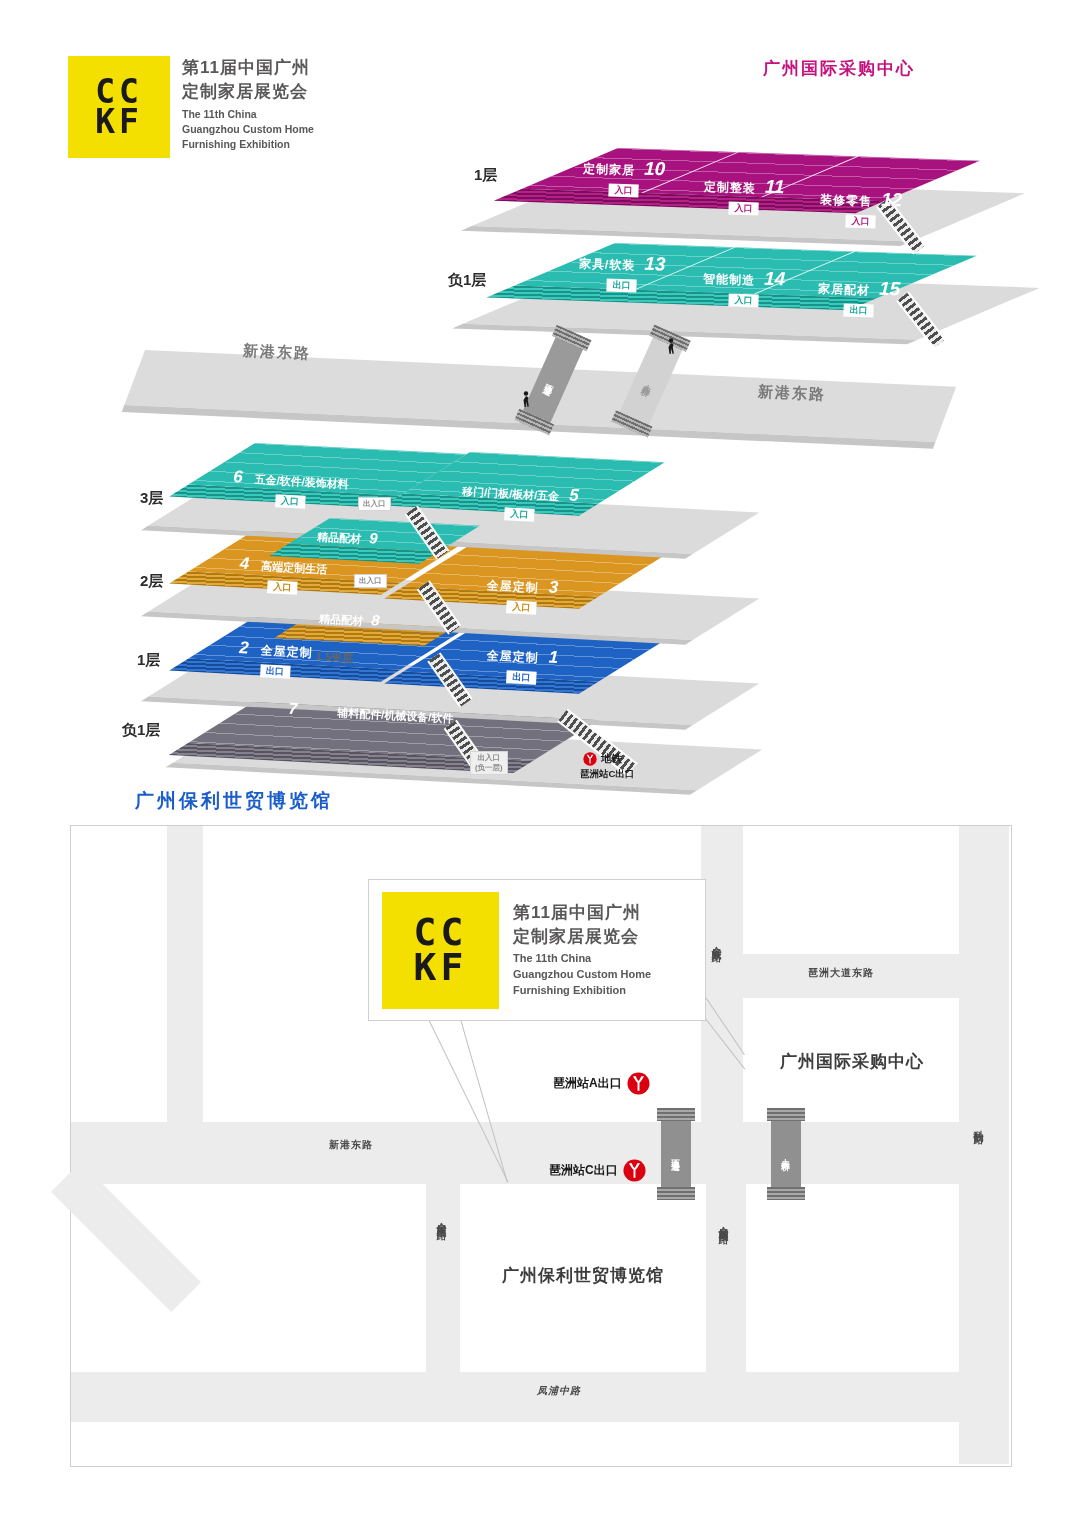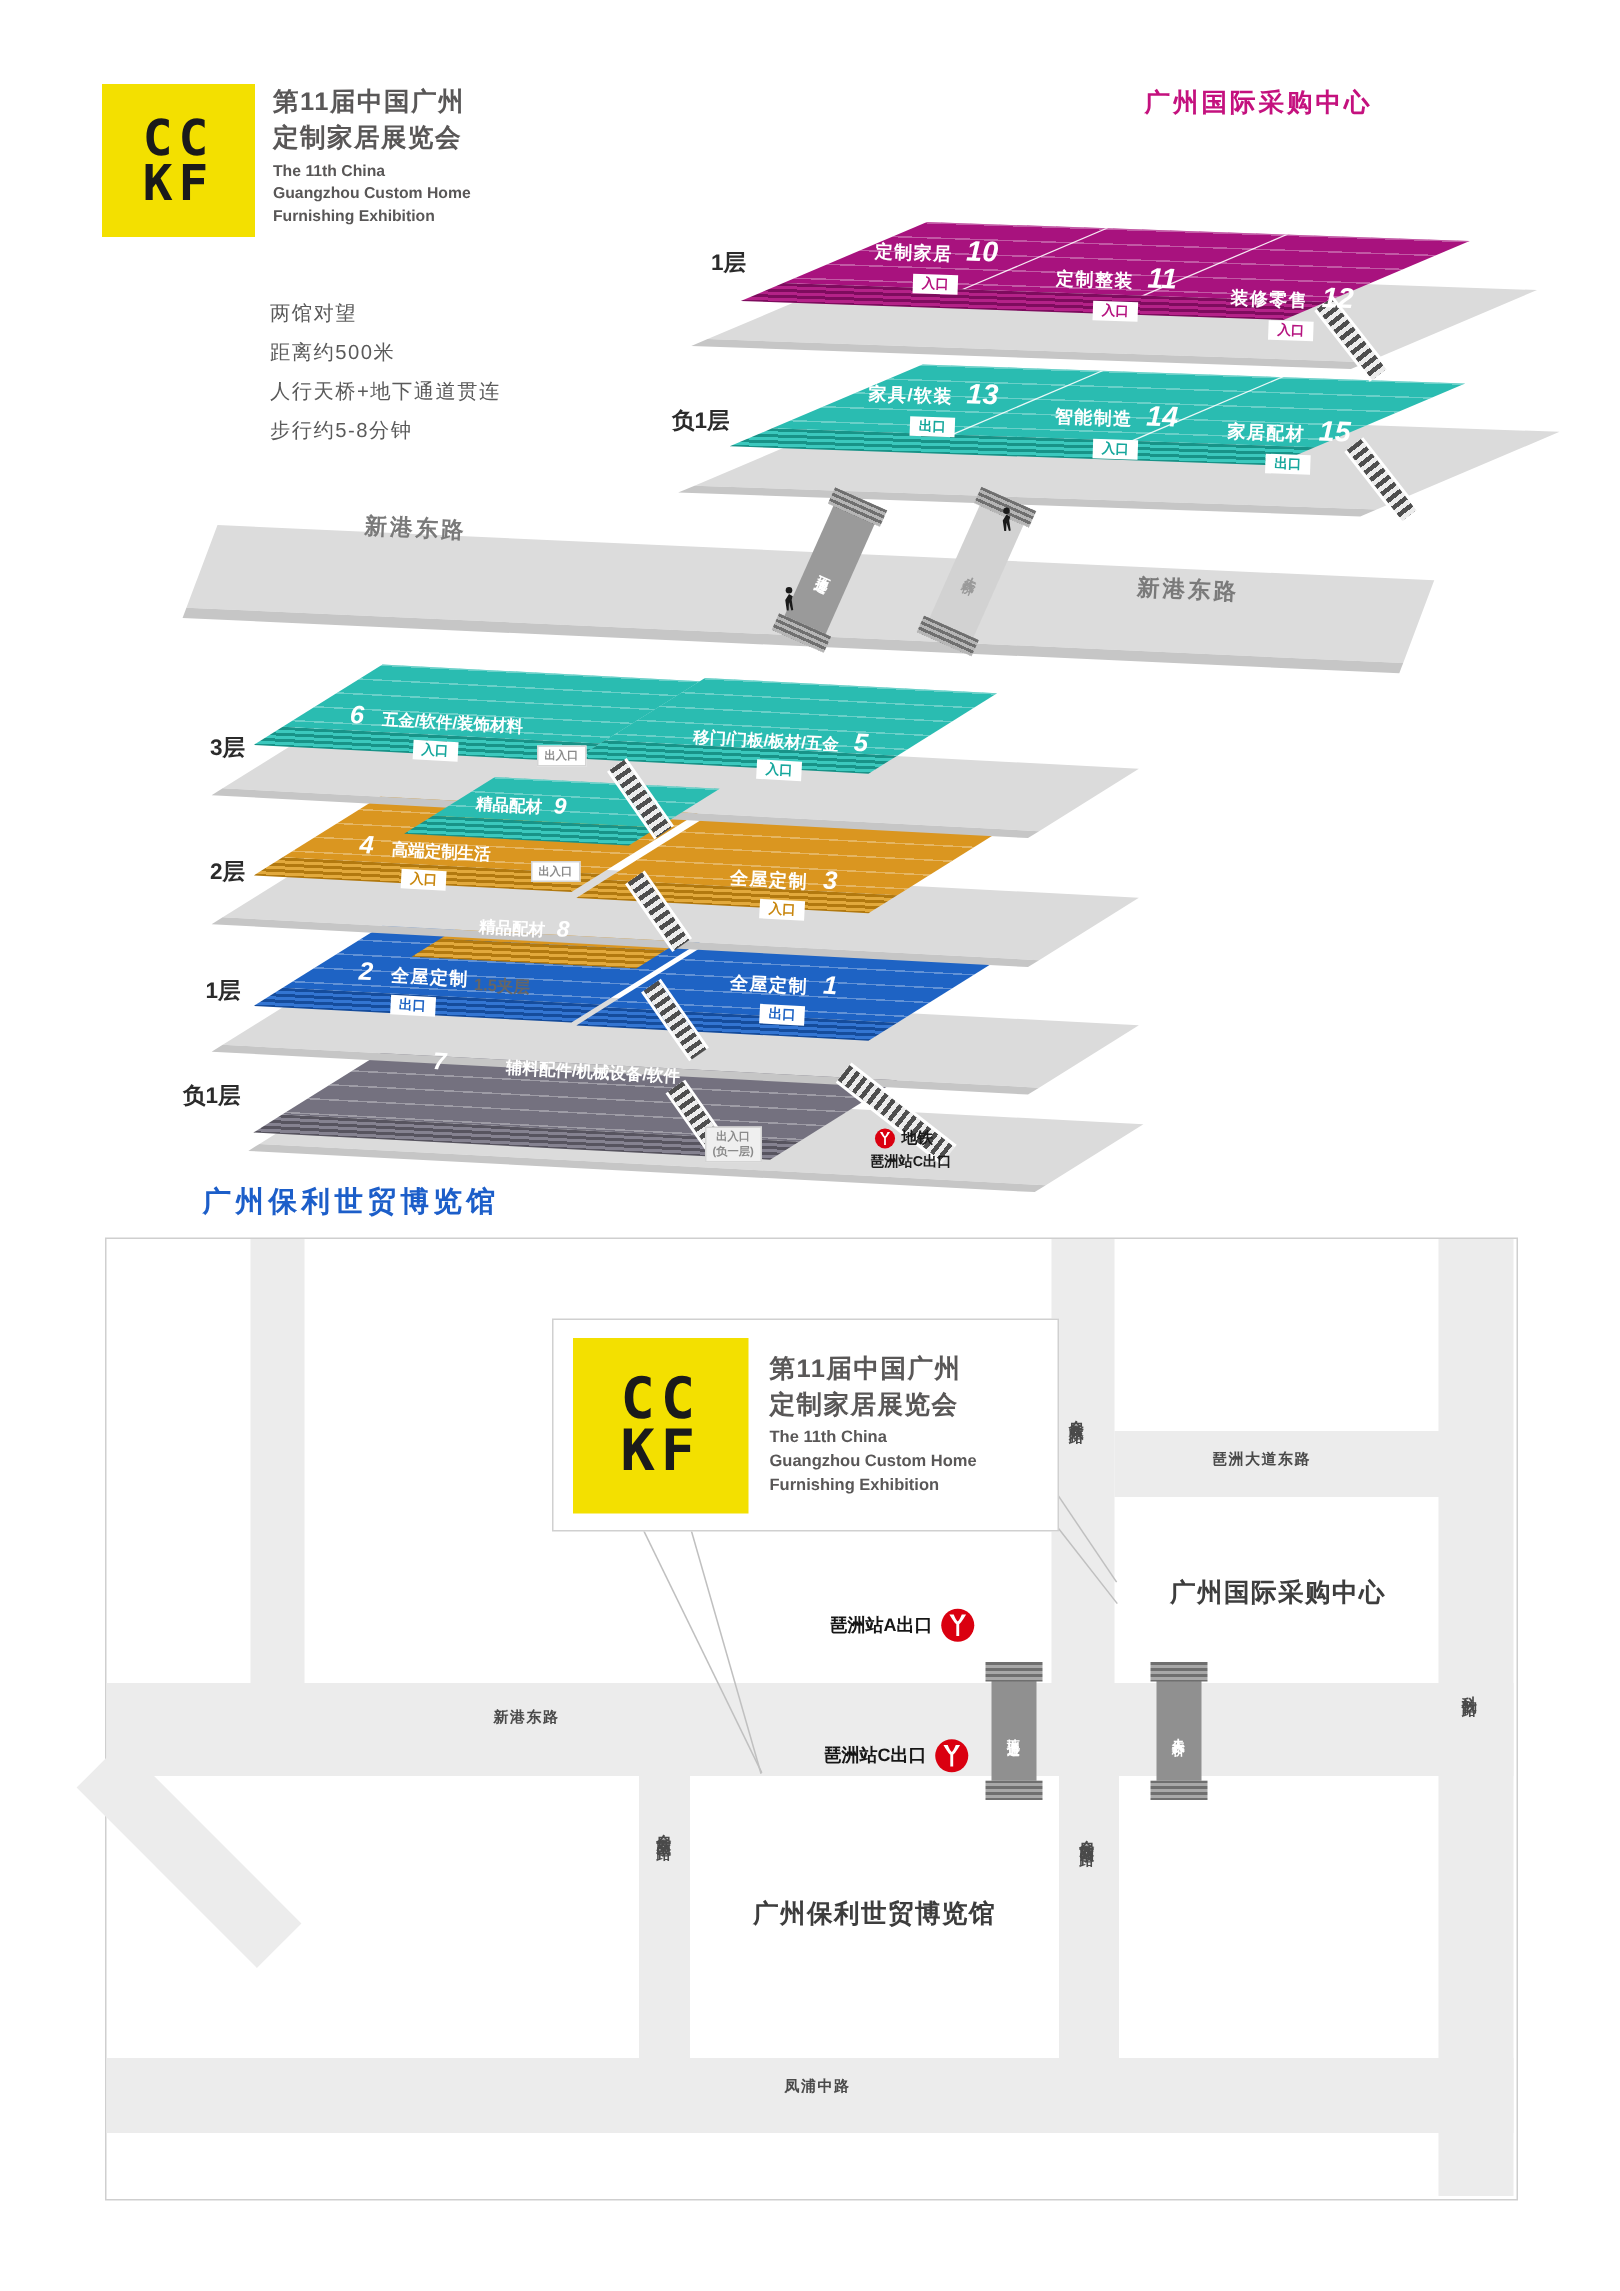--- a/index.html
+++ b/index.html
@@ -90,26 +90,20 @@
     <div class="logo-glyph" style="font-size:33px;">KF</div>
   </div>
   <div class="abs" style="left:182px;top:56px;">
     <div class="logo-cn">第11届中国广州</div>
     <div class="logo-cn">定制家居展览会</div>
     <div class="logo-en" style="margin-top:3px;">The 11th China</div>
     <div class="logo-en">Guangzhou Custom Home</div>
     <div class="logo-en">Furnishing Exhibition</div>
   </div>
 
-  <div class="abs" style="left:180px;top:196px;font-size:13.5px;color:#5a5a5a;line-height:26px;letter-spacing:1px;">
-    <div>两馆对望</div>
-    <div>距离约500米</div>
-    <div>人行天桥+地下通道贯连</div>
-    <div>步行约5-8分钟</div>
-  </div>
 
   <div class="abs" style="left:763px;top:57px;font-size:17px;font-weight:bold;color:#C4117E;letter-spacing:2px;">广州国际采购中心</div>
 
   <div class="plat pcT" style="left:585px;top:178px;width:440px;height:52px;"></div>
   <div class="slab m pcT" style="left:618px;top:148px;width:362px;height:44px;">
     <div class="vdiv" style="left:33%;"></div>
     <div class="vdiv" style="left:66%;"></div>
   </div>
   <div class="plat pcT" style="left:585px;top:272px;width:455px;height:56px;"></div>
   <div class="slab t pcT" style="left:615px;top:243px;width:362px;height:46px;">
@@ -306,21 +300,21 @@
     <div class="mroad" style="left:635px;top:358px;width:40px;height:188px;"></div>
     <div class="mroad" style="left:0;top:546px;width:938px;height:50px;"></div>
     <div class="mroad" style="left:-30px;top:390px;width:170px;height:42px;transform:rotate(45deg);"></div>
 
     <div class="mlab" style="left:258px;top:312px;">新港东路</div>
     <div class="mlab" style="left:737px;top:140px;">琶洲大道东路</div>
     <div class="mlab v" style="left:638px;top:112px;">会展东路</div>
     <div class="mlab v" style="left:900px;top:296px;">科韵路</div>
     <div class="mlab v" style="left:363px;top:388px;">会展南三路</div>
     <div class="mlab v" style="left:645px;top:392px;">会展南四路</div>
-    <div class="mlab" style="left:452px;top:558px;">凤浦中路</div>
+    <div class="mlab" style="left:466px;top:558px;font-style:italic;">凤浦中路</div>
 
     <div class="mbig" style="left:672px;top:224px;width:218px;">广州国际采购中心</div>
     <div class="mbig" style="left:389px;top:438px;width:246px;">广州保利世贸博览馆</div>
 
     <div class="mbar" style="left:590px;top:282px;height:92px;">
       <span class="vtext">地下通道</span>
     </div>
     <div class="mbar" style="left:700px;top:282px;height:92px;">
       <span class="vtext">人行天桥</span>
     </div>

